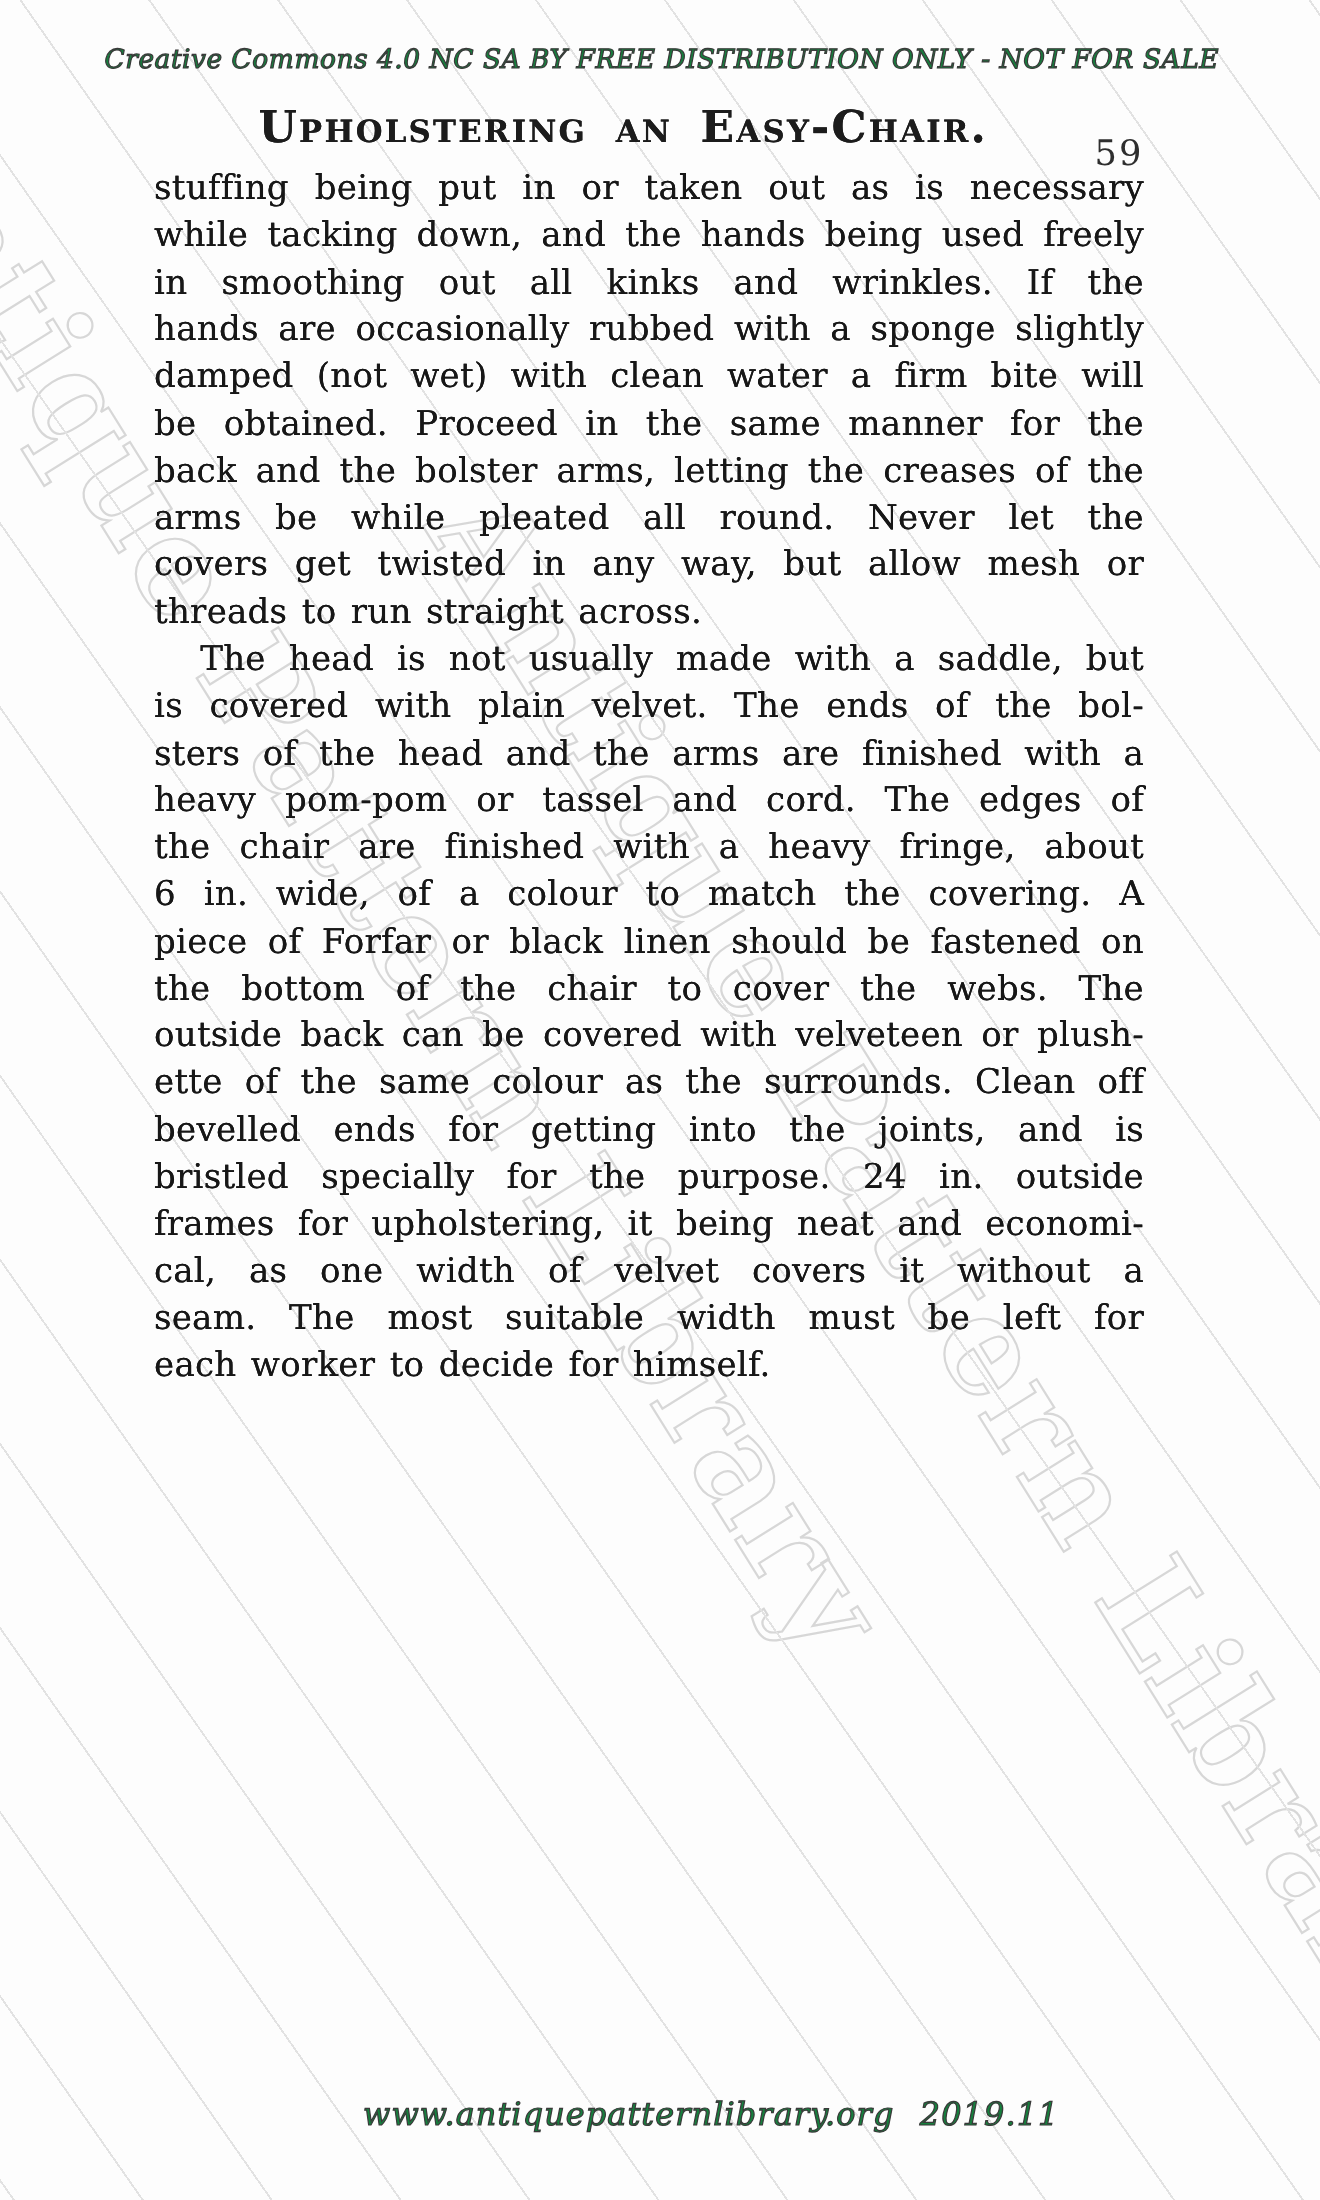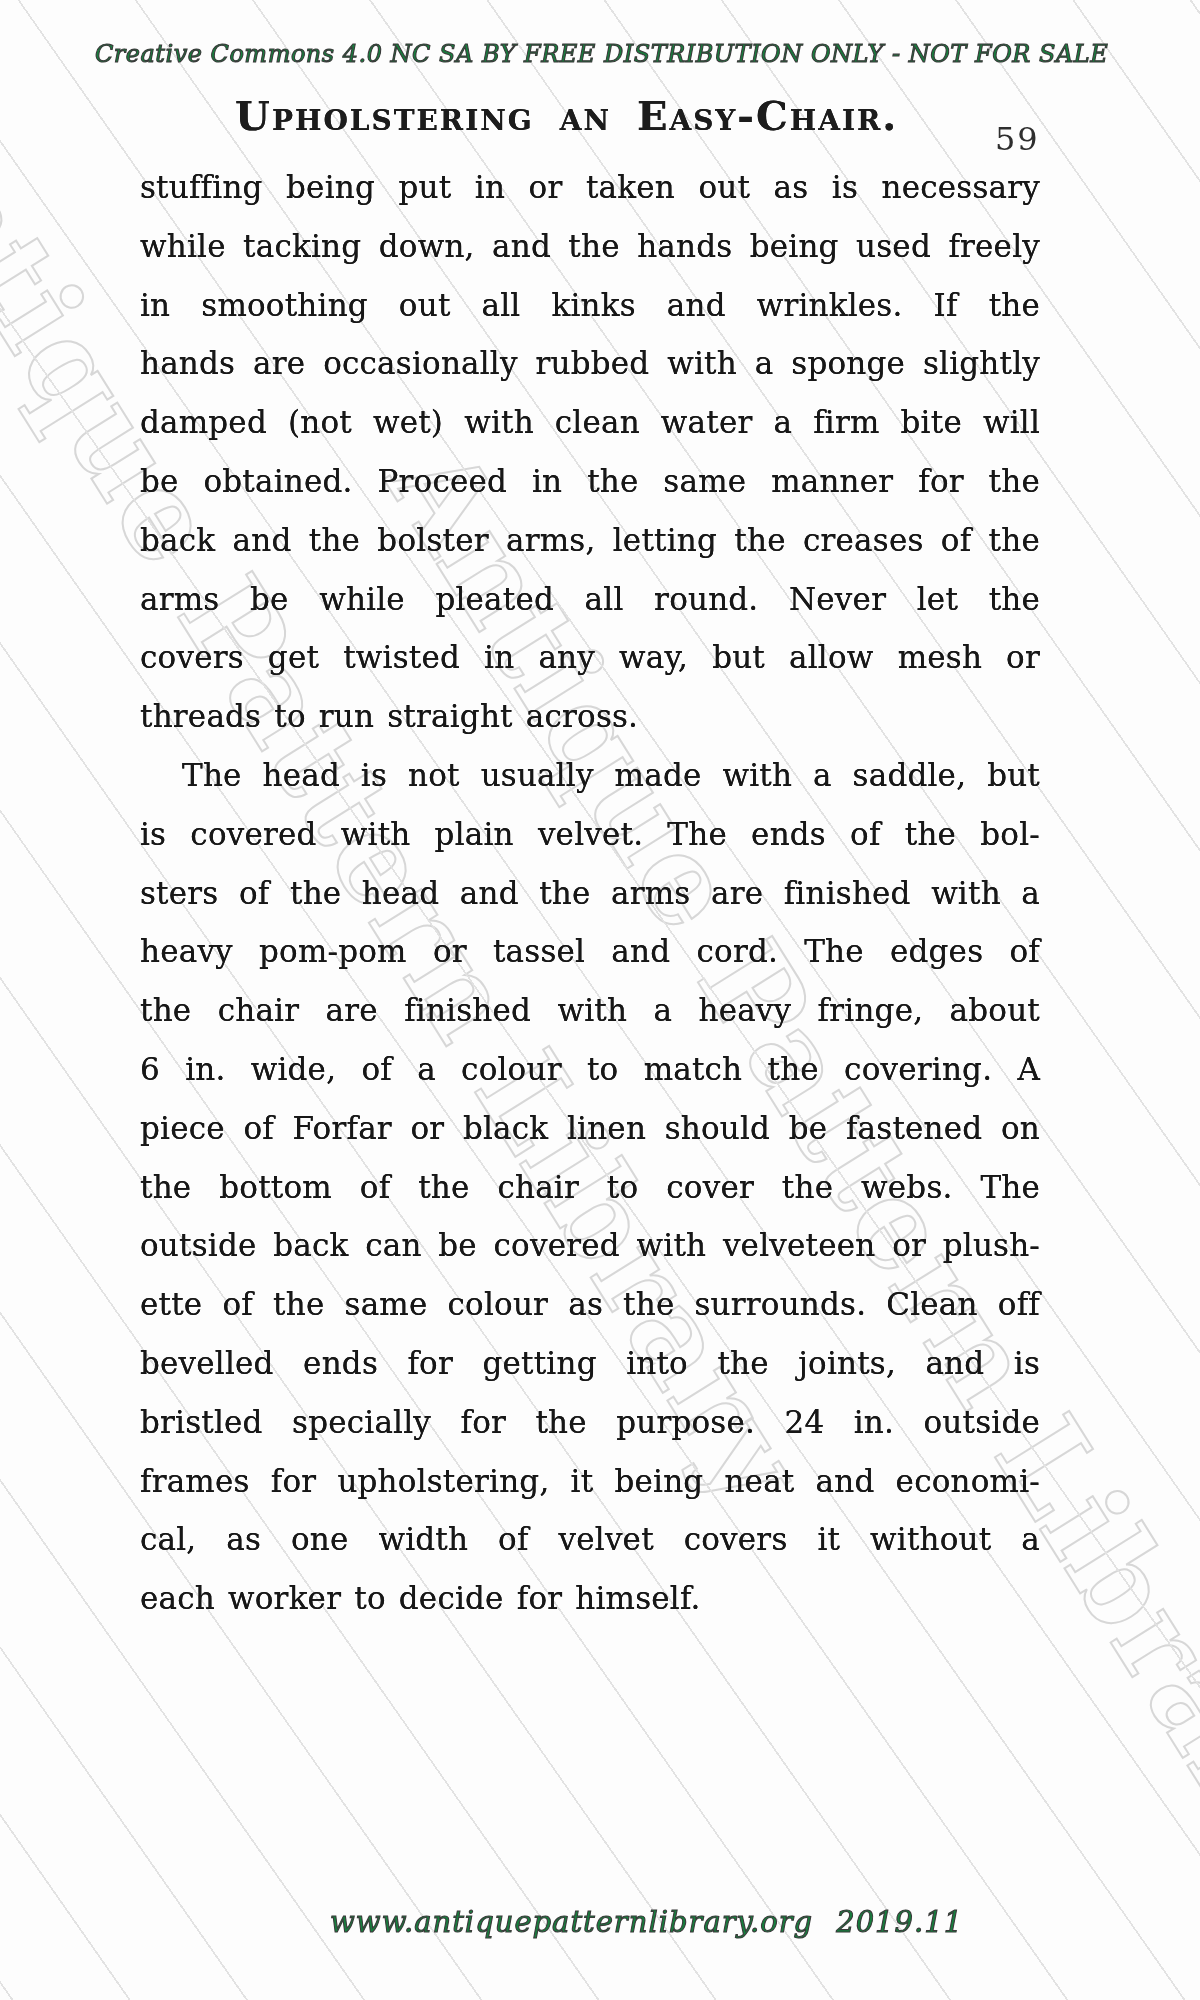--- a/index.html
+++ b/index.html
@@ -78,21 +78,20 @@
     line-height:42.8px;
     word-spacing:3px;
     letter-spacing:.2px;
     text-shadow:0 0 .6px #171717;
   }
   .line{
     text-align:justify;
     -moz-text-align-last:justify;
     text-align-last:justify;
     white-space:normal;
-    margin-top:16px;
   }
   .line.unjust{text-align:center;text-align-last:left;}
   .line.indent{text-indent:42px;}
 
   .footer{
     position:absolute;left:330px;top:1905px;
     font-style:italic;
     font-size:29px;
     letter-spacing:1px;
     white-space:nowrap;
@@ -135,20 +134,21 @@
       <div class="line">the chair are finished with a heavy fringe, about</div>
       <div class="line">6 in. wide, of a colour to match the covering.  A</div>
       <div class="line">piece of Forfar or black linen should be fastened on</div>
       <div class="line">the bottom of the chair to cover the webs.  The</div>
       <div class="line">outside back can be covered with velveteen or plush-</div>
       <div class="line">ette of the same colour as the surrounds.  Clean off</div>
       <div class="line">bevelled ends for getting into the joints, and is</div>
       <div class="line">bristled specially for the purpose.  24 in. outside</div>
       <div class="line">frames for upholstering, it being neat and economi-</div>
       <div class="line">cal, as one width of velvet covers it without a</div>
+      <div class="line">seam.  The most suitable width must be left for</div>
       <div class="line unjust">each worker to decide for himself.</div>
     </div>
 
   <div class="footer engraved">
     <span class="url">www.antiquepatternlibrary.org</span><span class="date">2019.11</span>
   </div>
 
 </div>
 
 </body></html>

